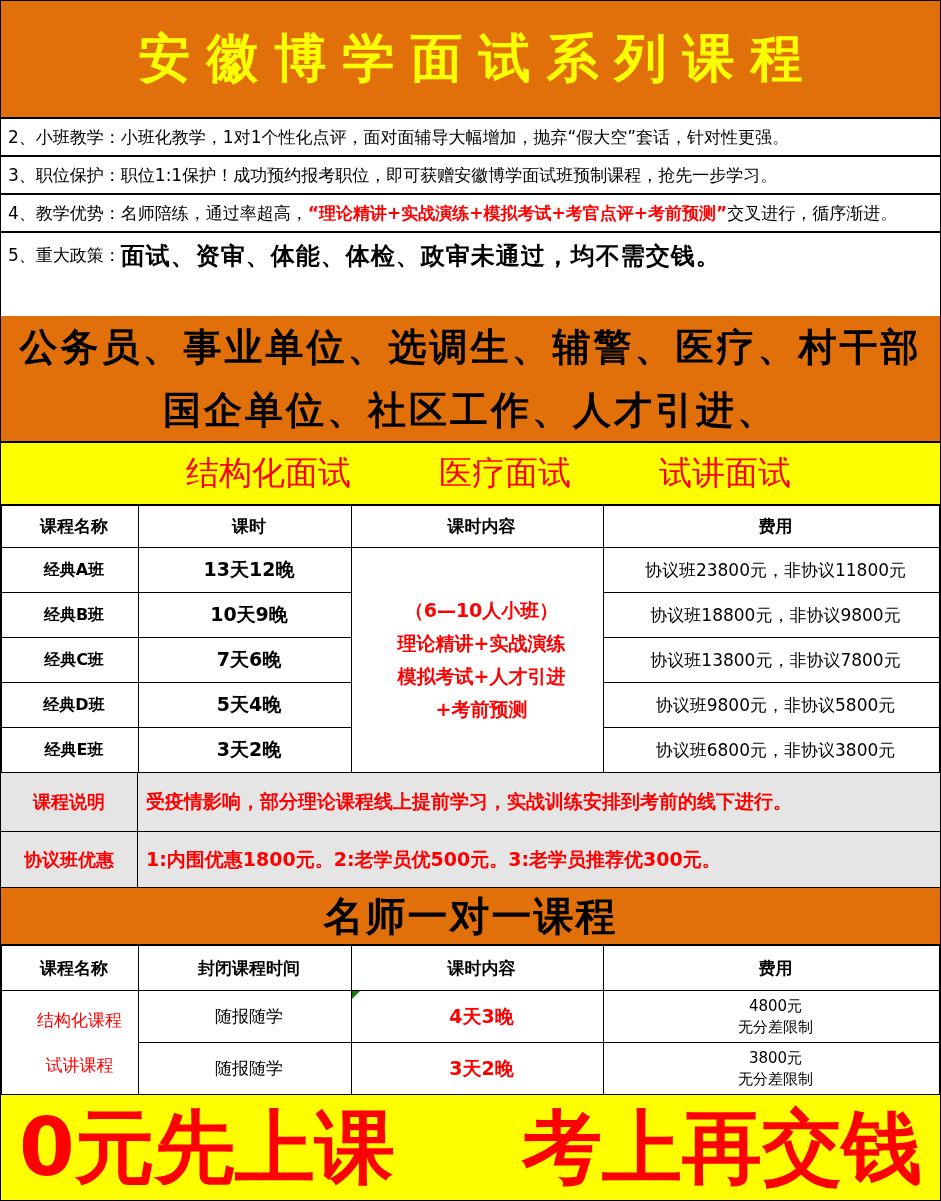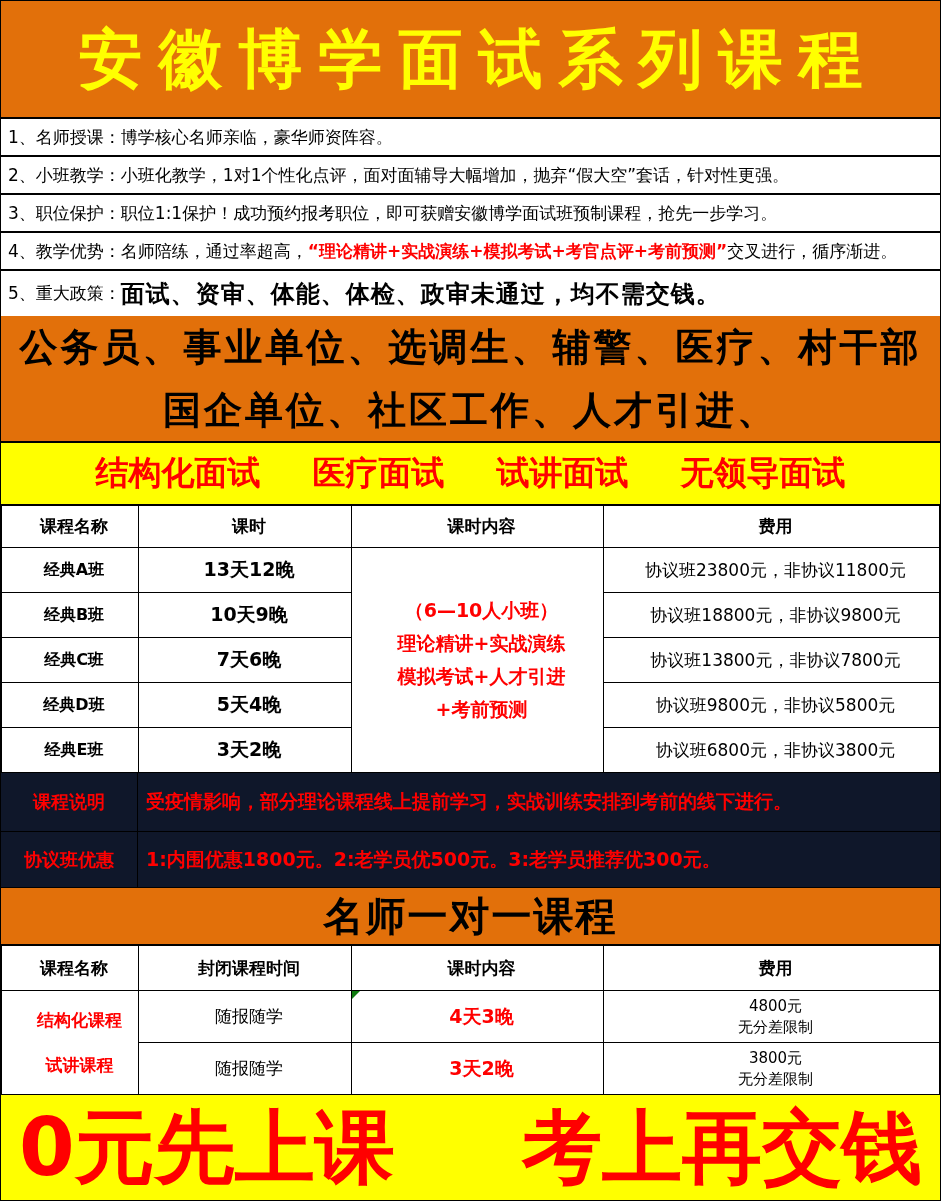--- a/index.html
+++ b/index.html
@@ -17,21 +17,21 @@
 
   
   .hero {
     height: 118px; flex: 0 0 118px;
     background: #E2700A;
     border-bottom: 2px solid #000;
     display: flex; align-items: center; justify-content: center;
   }
   .hero h1 {
     font-family: "DejaVu Serif", serif;
-    font-size: 64px; font-weight: bold;
+    font-size: 52px; font-weight: bold;
     color: #FFFF00;
     letter-spacing: 16px;
     white-space: nowrap;
     text-indent: 16px;
   }
 
   
   .features { flex: 0 0 197px; display: flex; flex-direction: column; background: #fff; }
   .feature-row {
     flex: 0 0 38px;
@@ -64,40 +64,40 @@
 
   
   .types {
     flex: 0 0 62px;
     background: #FFFF00;
     border-bottom: 1px solid #000;
     display: flex; align-items: center; justify-content: center;
     gap: 52px;
   }
   .types .type-item {
-    font-size: 33px; font-weight: bold; color: #FF0000; white-space: nowrap;
+    font-size: 33px; font-weight: normal; color: #FF0000; white-space: nowrap; margin-left: 36px;
   }
 
   
   table { border-collapse: collapse; table-layout: fixed; width: 100%; }
   td, th { border: 1px solid #000; text-align: center; vertical-align: middle; overflow: hidden; padding-left: 8px; }
 
   .course-table { flex: 0 0 267px; }
   .course-table table { height: 267px; }
   .course-table th { height: 42px; font-size: 17px; font-weight: bold; color: #000; background: #fff; }
   .course-table td { height: 45px; background: #fff; }
   td.cell-name  { font-size: 16px; font-weight: bold; color: #000; }
   td.cell-hours { font-size: 19px; font-weight: bold; color: #000; }
   td.cell-fee   { font-size: 17px; font-weight: normal; color: #000; }
   td.cell-merged { vertical-align: middle; }
   .merged-line { color: #FF0000; font-weight: bold; font-size: 19px; line-height: 1.75; }
 
   
   .note-row {
-    display: flex; background: #0f172a;
+    display: flex; background: #e5e5e5;
     border-bottom: 1px solid #000;
   }
   .note-row.first { flex: 0 0 59px; }
   .note-row.second { flex: 0 0 56px; }
   .note-label {
     flex: 0 0 137px;
     border-right: 1px solid #000;
     display: flex; align-items: center; justify-content: center;
     font-size: 18px; font-weight: bold; color: #FF0000;
   }
@@ -120,21 +120,21 @@
     font-size: 40px; font-weight: bold; color: #000; letter-spacing: 2px;
   }
 
   
   .oto-table { flex: 0 0 149px; }
   .oto-table table { height: 149px; }
   .oto-table th { height: 45px; font-size: 17px; font-weight: bold; color: #000; background: #fff; }
   .oto-table td { height: 52px; background: #fff; }
   td.cell-course { padding: 6px 0; }
   .course-name {
-    color: #FF0000; font-weight: bold; font-size: 17px; line-height: 2.6; padding-left: 19px;
+    color: #FF0000; font-weight: normal; font-size: 17px; line-height: 2.6; padding-left: 19px;
   }
   td.cell-sched { font-size: 17px; color: #000; }
   td.cell-days  { font-size: 19px; font-weight: bold; color: #FF0000; position: relative; }
   td.cell-fee2  { font-size: 15px; color: #000; line-height: 1.35; }
   .corner-marker {
     position: absolute; left: 0; top: 0; width: 0; height: 0;
     border-top: 8px solid #0E7A0E; border-right: 8px solid transparent;
   }
 
   
@@ -151,25 +151,20 @@
 </head>
 <body>
 
 <div class="page">
 
   <header class="hero">
     <h1>安徽博学面试系列课程</h1>
   </header>
 
   <section class="features">
-    <div class="feature-row">
-      <span>1、名师授课：博学核心名师亲临，豪华师资阵容。</span>
-      <span class="hl-inline"></span>
-      <span></span>
-    </div>
     <div class="feature-row">
       <span>2、小班教学：小班化教学，1对1个性化点评，面对面辅导大幅增加，抛弃“假大空”套话，针对性更强。</span>
       <span class="hl-inline"></span>
       <span></span>
     </div>
     <div class="feature-row">
       <span>3、职位保护：职位1:1保护！成功预约报考职位，即可获赠安徽博学面试班预制课程，抢先一步学习。</span>
       <span class="hl-inline"></span>
       <span></span>
     </div>
@@ -187,21 +182,20 @@
 
   <section class="audience">
     <div class="aud-line">公务员、事业单位、选调生、辅警、医疗、村干部</div>
     <div class="aud-line">国企单位、社区工作、人才引进、</div>
   </section>
 
   <section class="types">
     <span class="type-item">结构化面试</span>
     <span class="type-item">医疗面试</span>
     <span class="type-item">试讲面试</span>
-    <span class="type-item">无领导面试</span>
   </section>
 
   <section class="course-table">
     <table>
       <colgroup>
           <col style="width:137px">
           <col style="width:213px">
           <col style="width:252px">
           <col>
         </colgroup>

